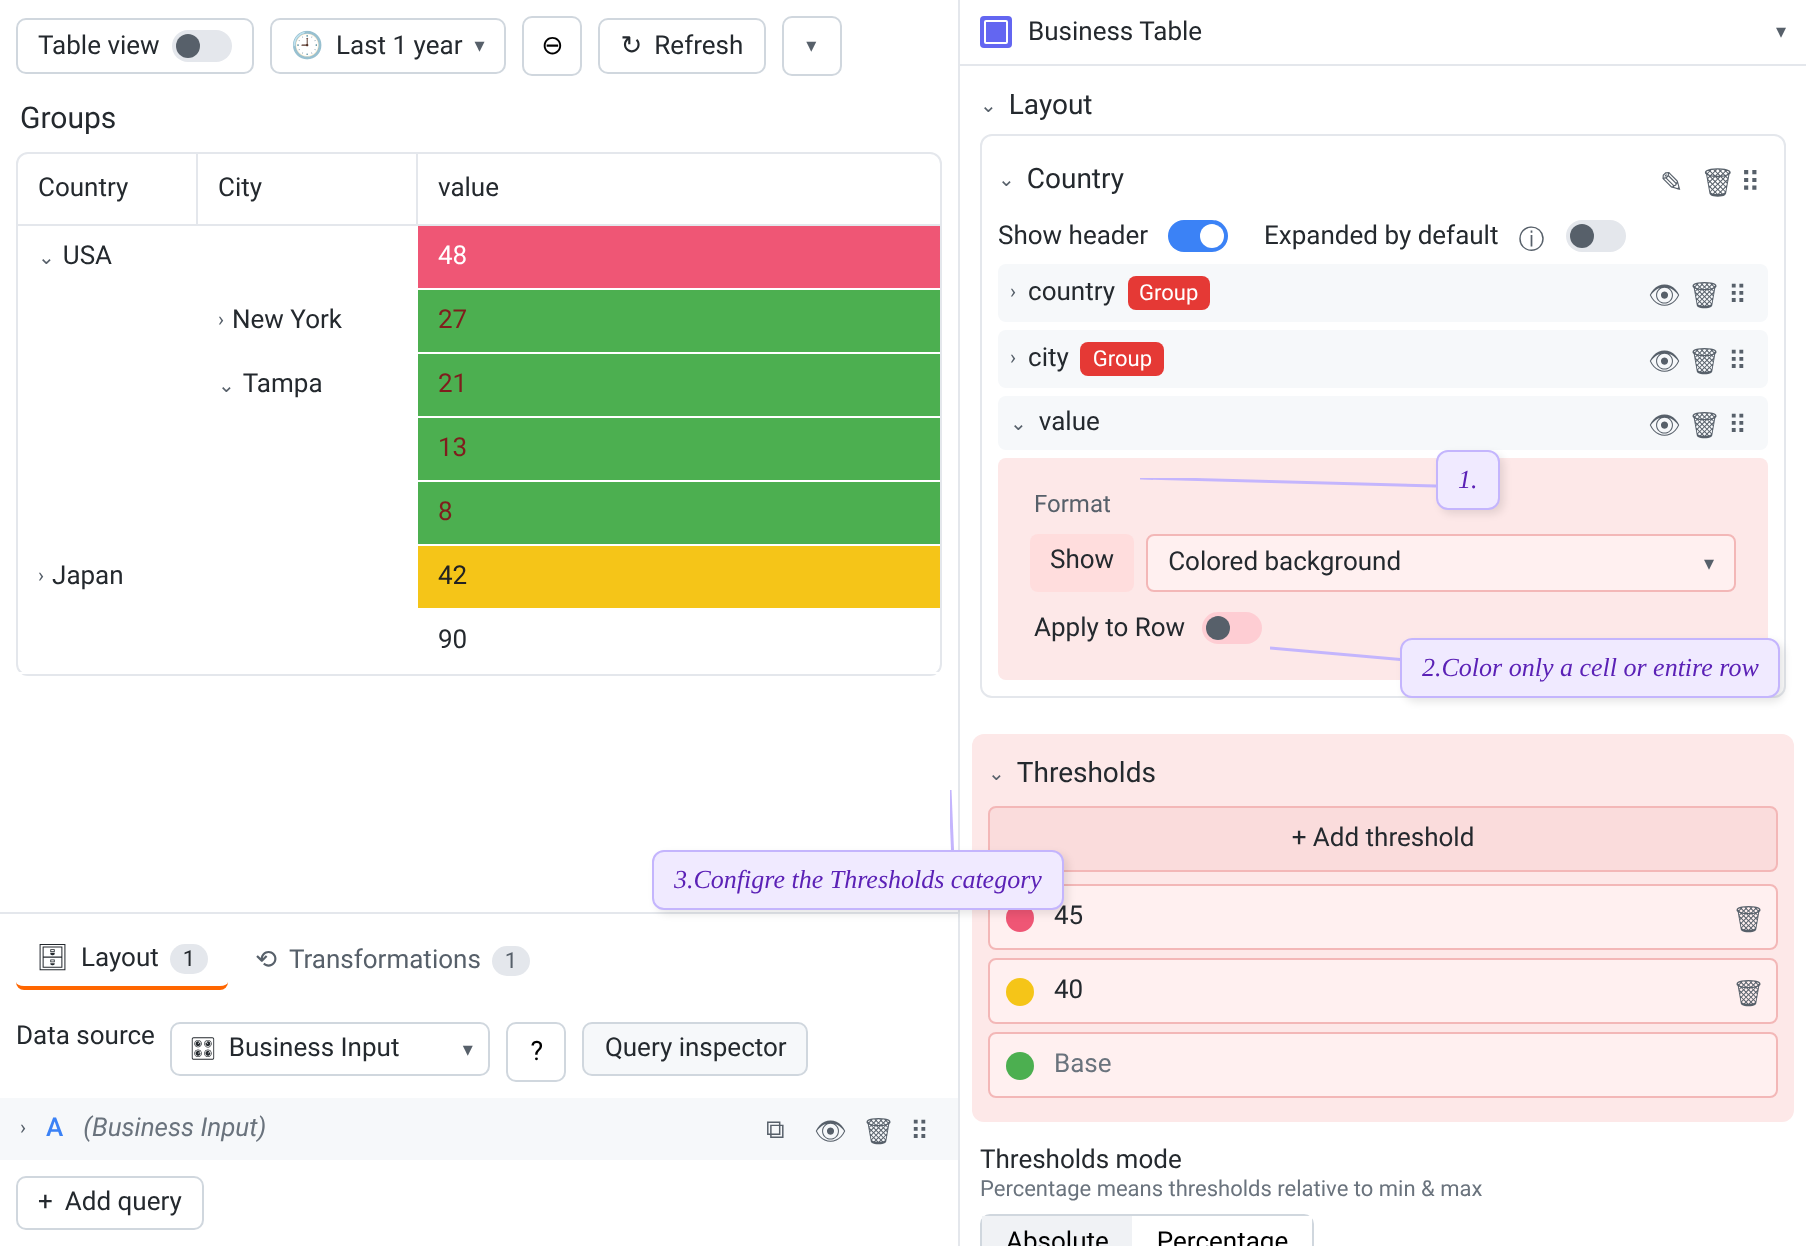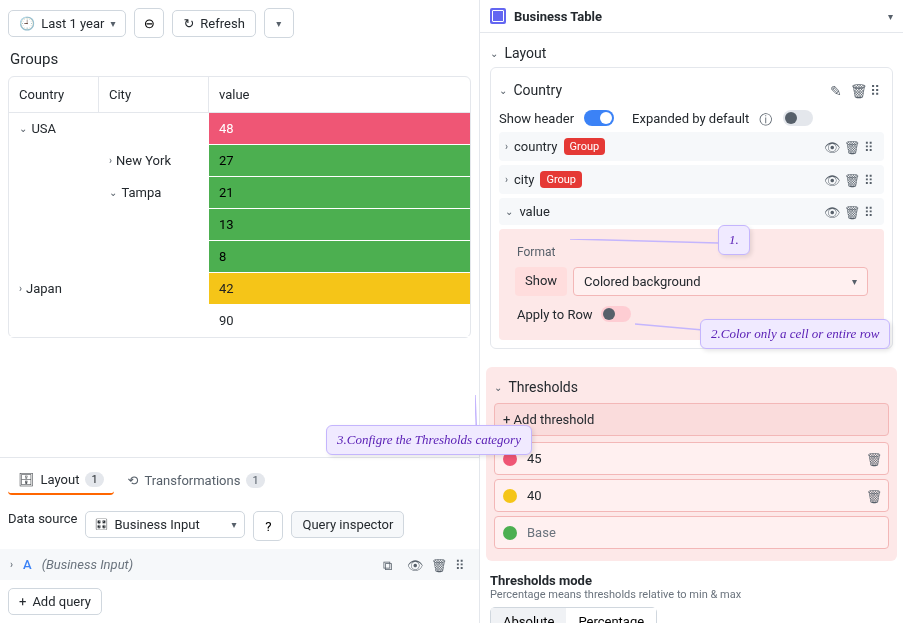--- a/index.html
+++ b/index.html
@@ -18,21 +18,21 @@
 .panel-title{font-size:15px;padding:4px 10px 8px;font-weight:400}
 .table{border:1px solid #e4e7ec;border-radius:6px;margin:0 8px}
 .thead{display:flex;border-bottom:1px solid #e4e7ec}
 .th{padding:10px;font-weight:400;color:#24292e}
 .th1{width:90px;border-right:1px solid #e4e7ec}
 .th2{width:110px;border-right:1px solid #e4e7ec}
 .th3{flex:1}
 .row{display:flex;border-bottom:1px solid #fff}
 .c1{width:90px;padding:8px 10px;display:flex;align-items:center;gap:4px}
 .c2{width:110px;padding:8px 10px;display:flex;align-items:center;gap:4px}
-.c3{flex:1;padding:8px 10px;color:#000000}
+.c3{flex:1;padding:8px 10px;color:#7f1d1d}
 .green{background:#4caf50}
 .pink{background:#ef5675;color:#fff}
 .yellow{background:#f5c518;color:#222}
 .chev{font-size:10px;color:#57606a}
 .tabs{display:flex;gap:4px;padding:8px;border-top:1px solid #e4e7ec;margin-top:auto}
 .tab{padding:6px 10px;display:flex;align-items:center;gap:6px;cursor:pointer;border-radius:4px;color:#57606a}
 .tab.active{color:#24292e;border-bottom:2px solid #ff6600}
 .badge{background:#e4e7ec;border-radius:9px;padding:1px 6px;font-size:11px}
 .dsrow{display:flex;gap:8px;padding:8px;align-items:flex-start}
 .select{border:1px solid #d0d7de;border-radius:5px;padding:5px 8px;background:#fff;display:flex;align-items:center;gap:6px;min-width:160px}
@@ -48,42 +48,46 @@
 .group-badge{background:#e53935;color:#fff;font-size:11px;padding:2px 6px;border-radius:4px}
 .opt-row{display:flex;align-items:center;gap:10px;padding:6px 0}
 .format-area{background:#fde8e8;border-radius:4px;padding:12px;margin-top:4px}
 .format-label{font-size:12px;padding:4px 6px;color:#57606a}
 .type-row{display:flex;gap:6px;padding:4px}
 .type-label{background:#fdd;padding:6px 10px;border-radius:4px;font-size:13px}
 .type-select{flex:1;border:1px solid #f3b7b7;background:#fff0f0;border-radius:4px;padding:6px 10px;display:flex;align-items:center;justify-content:space-between}
 .apply-row{display:flex;align-items:center;gap:8px;padding:6px}
 .thresholds{background:#fde8e8;border-radius:6px;padding:8px;margin:4px 6px}
 .th-head{display:flex;align-items:center;gap:6px;padding:4px 0 8px;font-size:14px}
-.add-th{border:1px solid #f3b7b7;background:#fadcdc;border-radius:4px;padding:8px;cursor:pointer;margin-bottom:6px;font-size:13px}
+.add-th{border:1px solid #f3b7b7;background:#fadcdc;border-radius:4px;padding:8px;text-align:center;cursor:pointer;margin-bottom:6px;font-size:13px}
 .th-item{display:flex;align-items:center;gap:10px;border:1px solid #f3b7b7;background:#fff0f0;border-radius:4px;padding:8px;margin-bottom:4px}
 .dot{width:14px;height:14px;border-radius:50%}
 .mode-sec{padding:8px 10px}
-.mode-h{font-size:13px;font-weight:700}
+.mode-h{font-size:13px;font-weight:400}
 .mode-sub{font-size:11px;color:#6a737d;margin-bottom:6px}
 .seg{display:flex;border:1px solid #d0d7de;border-radius:5px;width:fit-content}
 .seg button{border:none;background:#fff;padding:6px 12px;cursor:pointer;font-size:13px}
 .seg button.active{background:#f0f2f5}
 .callout{position:absolute;background:#f0eaff;border:1px solid #c4b5fd;border-radius:6px;padding:6px 10px;color:#5b21b6;font-size:13px;font-family:Georgia,serif;font-style:italic;z-index:10;box-shadow:2px 2px 4px rgba(0,0,0,0.1)}
 .svgline{position:absolute;z-index:5;pointer-events:none}
 .sm-icon{width:14px;height:14px;color:#57606a;cursor:pointer}
 .flex-sp{flex:1}
 .ds-emoji{font-size:11px}
 </style>
 </head>
 <body>
 
 <div class="main">
  <div class="left">
   <div class="toolbar">
    <button class="btn">
+          <span>Table view</span>
+          <span class="toggle"></span>
+        </button>
+   <button class="btn">
           <span>🕘</span>
           <span>Last 1 year</span>
           <span class="chev">▾</span>
         </button>
    <button class="icon-btn">
           <span>⊖</span>
         </button>
    <button class="btn">
           <span>↻</span>
           <span>Refresh</span>
@@ -191,21 +195,21 @@
    <button class="btn">
           <span>+</span>
           <span>Add query</span>
         </button>
   </div>
  </div>
 
  <div class="right">
   <div class="right-head">
    <span class="table-icon"></span>
-   <span style="font-weight:700">Business Table</span>
+   <span style="font-weight:400">Business Table</span>
    <span class="flex-sp"></span>
    <span class="chev">▾</span>
   </div>
   <div class="section">
    <div class="section-h">
           <span class="chev">⌄</span>
           <span>Layout</span>
         </div>
    <div class="card">
     <div class="section-h">

